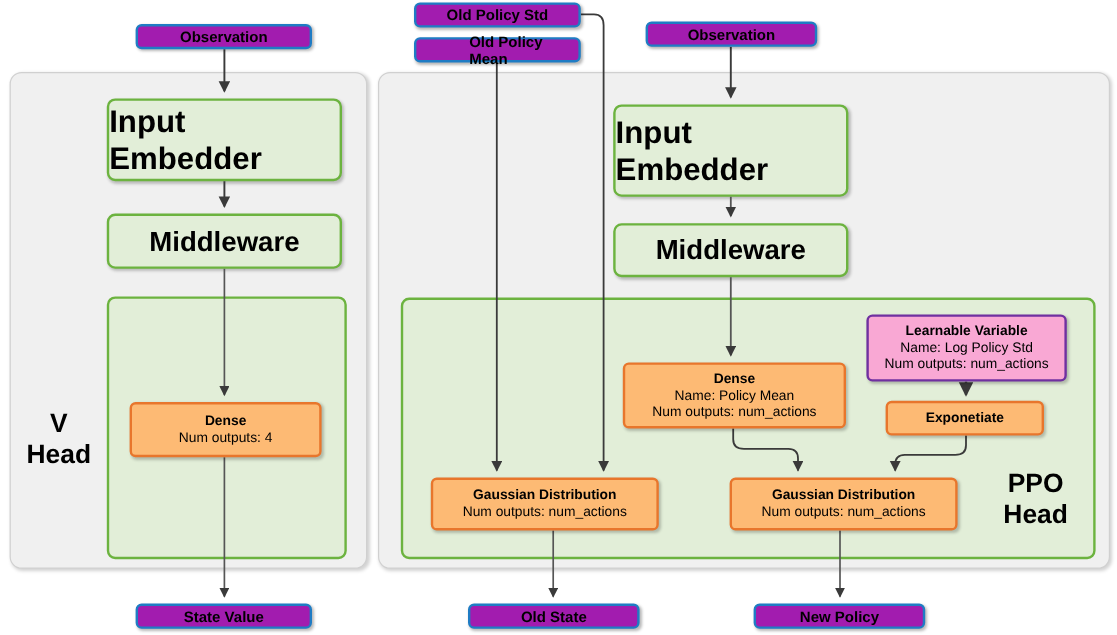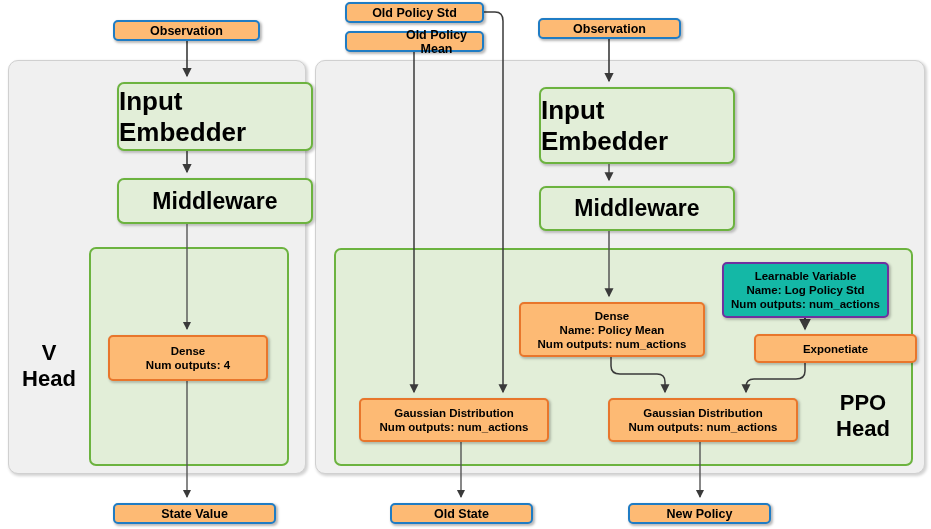--- a/index.html
+++ b/index.html
@@ -51,49 +51,47 @@
     font-size: 22px;
     line-height: 26px;
     color: #000000;
     text-align: center;
     letter-spacing: 0px;
   }
   
   .io-box {
     position: absolute;
     z-index: 7;
-    background: #fdba74;
+    background: #a21caf;
     border: 2px solid #1f7cc4;
     border-radius: 5px;
     box-shadow: 1.5px 1.5px 2.5px rgba(0,0,0,0.28);
     display: flex;
     align-items: center;
     justify-content: center;
     font-size: 12.5px;
     font-weight: bold;
     color: #000000;
     box-sizing: border-box;
-    text-align: center;
   }
   
   .module-box {
     position: absolute;
     z-index: 4;
     background: #e2eed8;
     border: 2px solid #6cb33f;
     border-radius: 7px;
     box-shadow: 1.5px 1.5px 2.5px rgba(0,0,0,0.22);
     display: flex;
     align-items: center;
     justify-content: center;
     font-size: 26px;
     font-weight: bold;
     color: #000000;
     box-sizing: border-box;
-    margin-left: 28px;
   }
   .module-box.small { font-size: 23px; }
   
   .op-box {
     position: absolute;
     z-index: 6;
     background: #fdba74;
     border: 2px solid #e8762c;
     border-radius: 5px;
     box-shadow: 1.5px 1.5px 2.5px rgba(0,0,0,0.22);
@@ -101,41 +99,41 @@
     flex-direction: column;
     align-items: center;
     justify-content: center;
     box-sizing: border-box;
     padding: 3px 4px;
   }
   
   .var-box {
     position: absolute;
     z-index: 6;
-    background: #14b8a6;
+    background: #f9a8d4;
     border: 2px solid #7030a0;
     border-radius: 5px;
     box-shadow: 1.5px 1.5px 2.5px rgba(0,0,0,0.22);
     display: flex;
     flex-direction: column;
     align-items: center;
     justify-content: center;
     box-sizing: border-box;
     padding: 3px 4px;
   }
   .bx-title {
     font-size: 11.5px;
     font-weight: bold;
     color: #000000;
     line-height: 14px;
     white-space: nowrap;
   }
   .bx-sub {
     font-size: 11.5px;
-    font-weight: bold;
+    font-weight: normal;
     color: #000000;
     line-height: 14px;
     white-space: nowrap;
   }
 </style>
 </head>
 <body>
 
 <div id="canvas">
 
@@ -167,21 +165,21 @@
 
   <div class="module-box small" style="left:89px; top:178px; width:196px; height:46px;">
     <span>Middleware</span>
   </div>
 
   <div class="op-box" style="left:108px; top:335px; width:160px; height:46px;">
     <div class="bx-title">Dense</div>
     <div class="bx-sub">Num outputs: 4</div>
   </div>
 
-  <div class="io-box" style="left:113px; top:503px; width:163px; height:21px;">
+  <div class="io-box" style="left:113px; top:503px; width:147px; height:21px;">
     <span>State Value</span>
   </div>
 
   <div class="io-box" style="left:345px; top:2px; width:139px; height:21px;">
     <span>Old Policy Std</span>
   </div>
 
   <div class="io-box" style="left:345px; top:31px; width:139px; height:21px;padding-left:44px;">
     <span>Old Policy Mean</span>
   </div>
@@ -203,21 +201,21 @@
     <div class="bx-sub">Name: Policy Mean</div>
     <div class="bx-sub">Num outputs: num_actions</div>
   </div>
 
   <div class="var-box" style="left:722px; top:262px; width:167px; height:56px;">
     <div class="bx-title">Learnable Variable</div>
     <div class="bx-sub">Name: Log Policy Std</div>
     <div class="bx-sub">Num outputs: num_actions</div>
   </div>
 
-  <div class="op-box" style="left:738px; top:334px; width:163px; height:29px;margin-left:16px;">
+  <div class="op-box" style="left:738px; top:334px; width:132px; height:29px;">
     <div class="bx-title">Exponetiate</div>
   </div>
 
   <div class="op-box" style="left:359px; top:398px; width:190px; height:44px;">
     <div class="bx-title">Gaussian Distribution</div>
     <div class="bx-sub">Num outputs: num_actions</div>
   </div>
 
   <div class="op-box" style="left:608px; top:398px; width:190px; height:44px;">
     <div class="bx-title">Gaussian Distribution</div>

